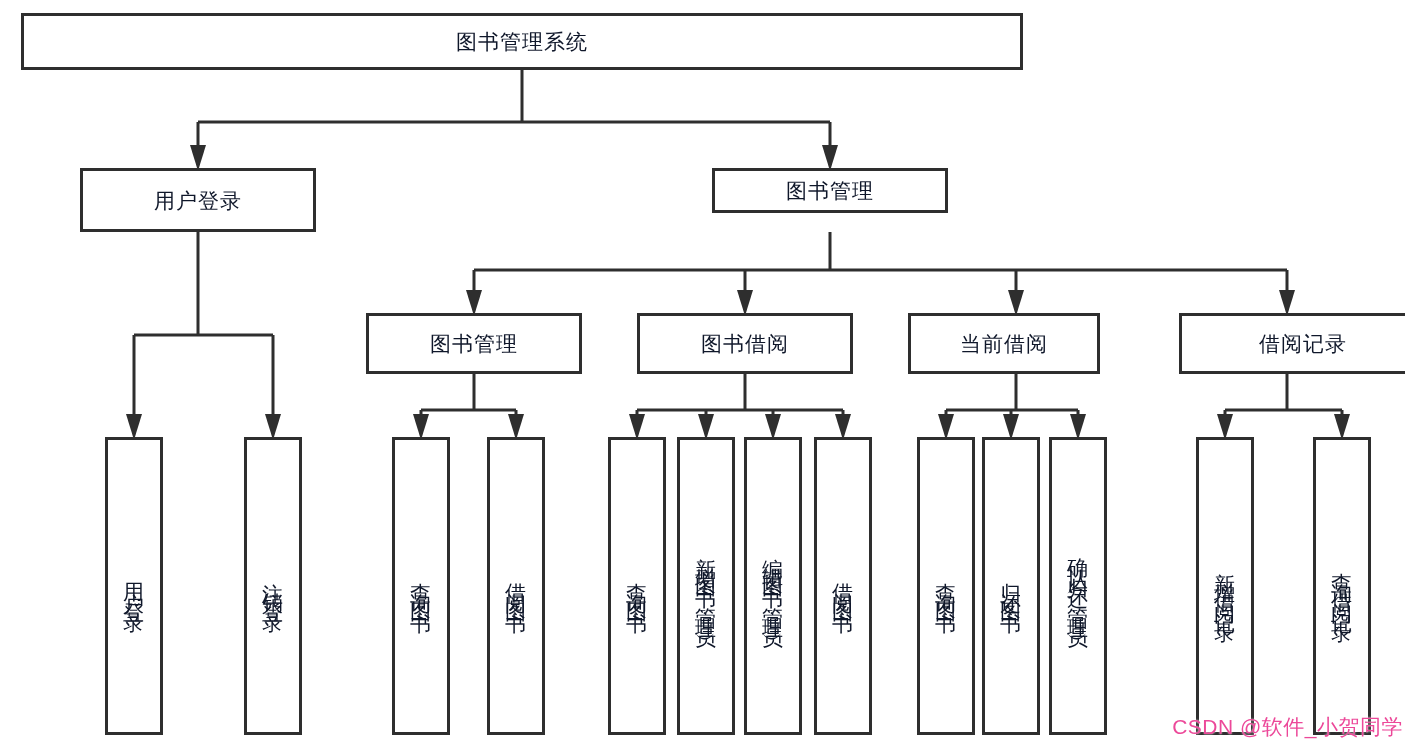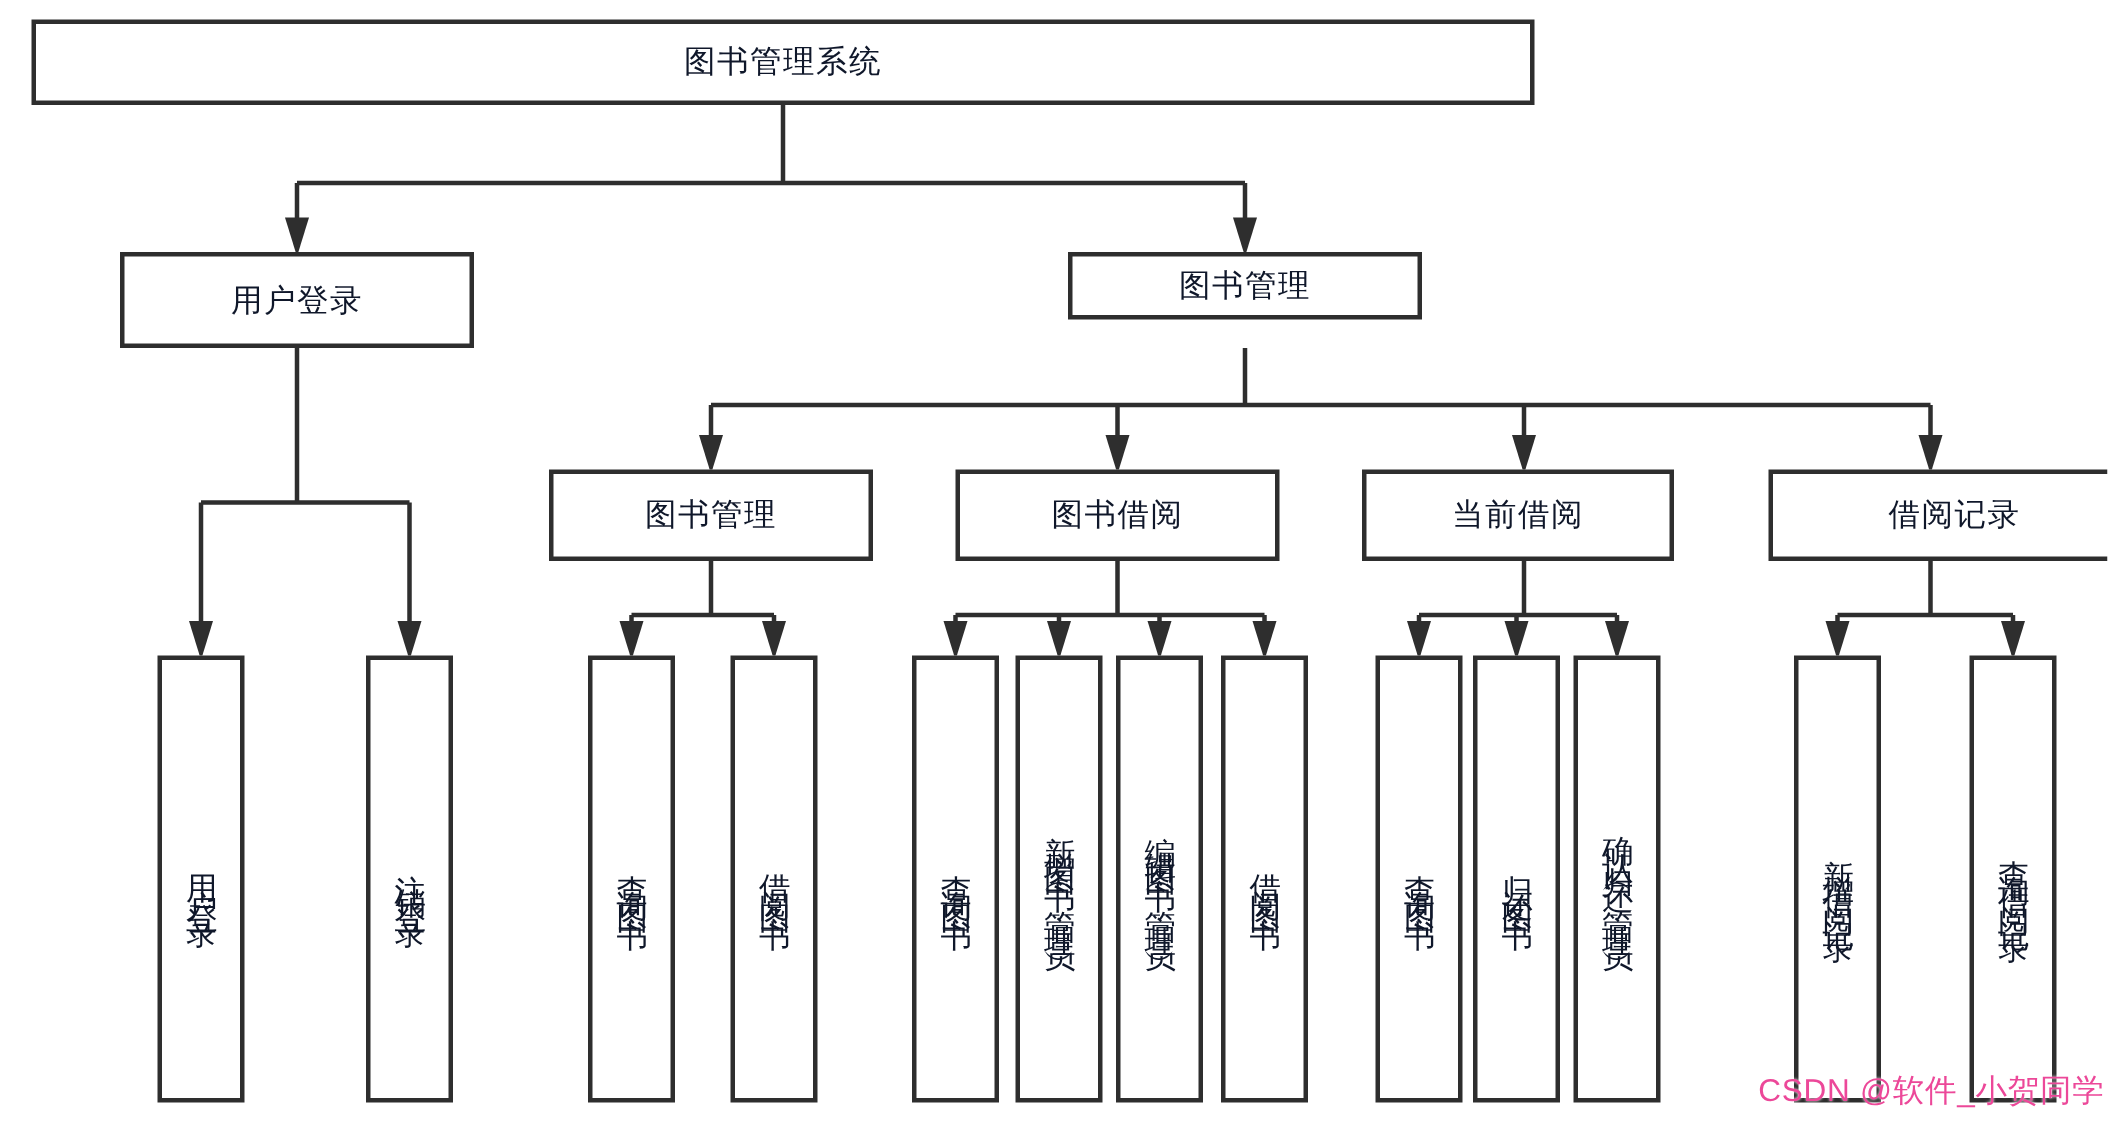--- a/index.html
+++ b/index.html
@@ -20,21 +20,21 @@
     letter-spacing:10px;font-size:21px;
   }
   
   .n-root{left:21px;top:13px;width:1002px;height:57px;}
   
   .n-b0{left:80px;top:168px;width:236px;height:64px;}
   .n-b1{left:712px;top:168px;width:236px;height:45px;}
   
   .n-g0{left:366px;top:313px;width:216px;height:61px;}
   .n-g1{left:637px;top:313px;width:216px;height:61px;}
-  .n-g2{left:908px;top:313px;width:208px;height:61px;}
+  .n-g2{left:908px;top:313px;width:192px;height:61px;}
   .n-g3{left:1179px;top:313px;width:248px;height:61px;}
   
   .leaf{top:437px;width:58px;height:298px;}
   .n-b0-0{left:105px;}  .n-b0-1{left:244px;}
   .n-g0-0{left:392px;}  .n-g0-1{left:487px;}
   .n-g1-0{left:608px;}  .n-g1-1{left:677px;}  .n-g1-2{left:744px;}  .n-g1-3{left:814px;}
   .n-g2-0{left:917px;}  .n-g2-1{left:982px;}  .n-g2-2{left:1049px;}
   .n-g3-0{left:1196px;} .n-g3-1{left:1313px;}
   .watermark{
     position:absolute;right:2px;bottom:6px;

